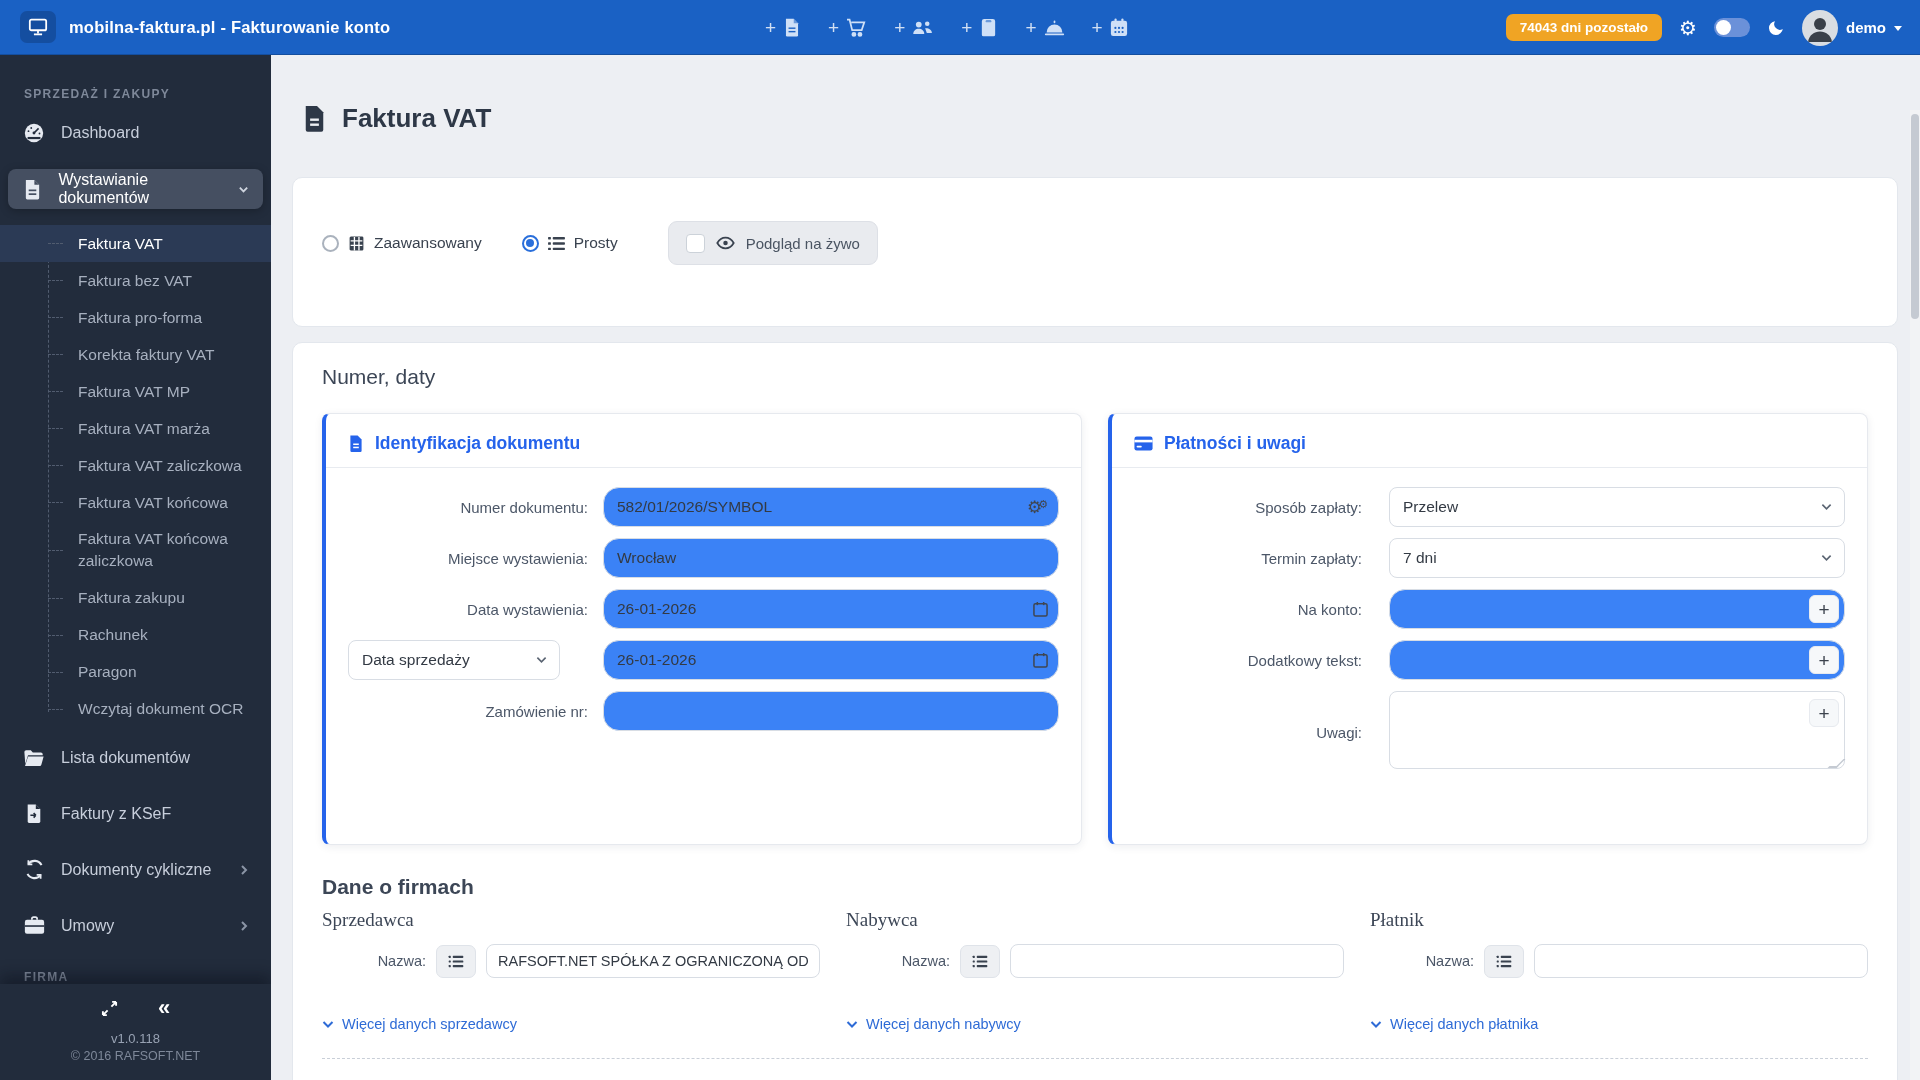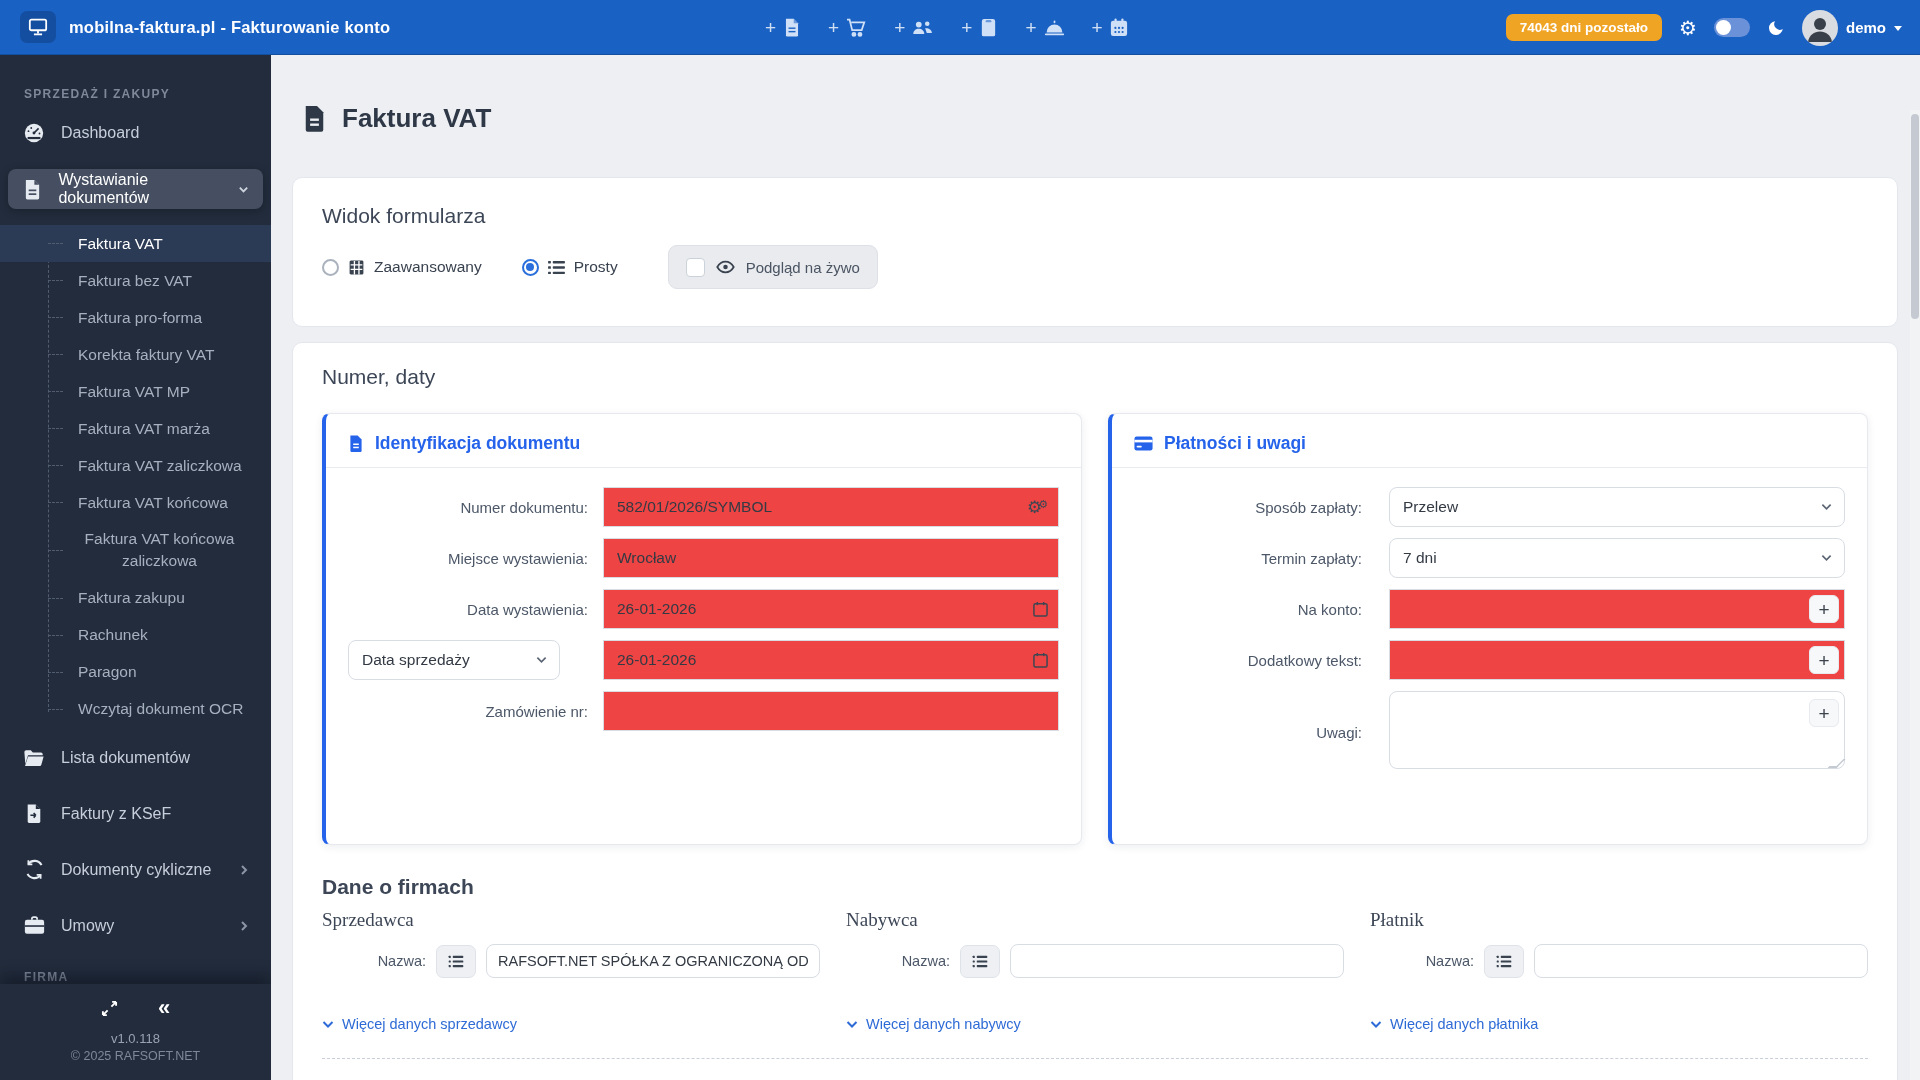--- a/index.html
+++ b/index.html
@@ -30,21 +30,21 @@
   .nav-item { height:40px; margin:16px 8px; padding:0 14px; border-radius:8px; display:flex; align-items:center; gap:15px; font-size:16px; color:#c7cedb; cursor:pointer; }
   .nav-item.first { margin-top:4px; }
   .nav-item .ico { width:24px; display:flex; justify-content:center; color:#e6eaf1; }
   .nav-item.active-parent { background:#454f61; color:#fff; box-shadow:0 2px 8px rgba(0,0,0,.25); }
   .nav-item .chev { margin-left:auto; color:#8b95a6; display:flex; }
   .subs { position:relative; margin-top:8px; }
   .subs::before { content:""; position:absolute; left:48px; top:0; bottom:16px; border-left:1px dashed #515c6f; }
   .sub-item { position:relative; min-height:37px; display:flex; align-items:center; padding:0 14px 0 78px; font-size:15.5px; color:#a7b0bf; cursor:pointer; }
   .sub-item::before { content:""; position:absolute; left:48px; width:15px; border-top:1px dashed #515c6f; }
   .sub-item.active-sub { background:#2b3a55; color:#fff; }
-  .sub-item.twoline { padding-top:7px; padding-bottom:7px; line-height:1.45;text-align:center; }
+  .sub-item.twoline { padding-top:7px; padding-bottom:7px; line-height:1.45; }
   .sidebar-footer { position:absolute; left:0; right:0; bottom:0; height:96px; background:#222c3c; box-shadow:0 -8px 14px rgba(8,13,24,.45); display:flex; flex-direction:column; align-items:center; padding-top:9px; z-index:5; }
   .foot-icons { display:flex; align-items:center; gap:40px; height:30px; }
   .foot-icons .fi { color:#fff; cursor:pointer; display:flex; align-items:center; }
   .guillemet { color:#fff; font-size:22px; font-weight:700; line-height:1; cursor:pointer; }
   .version { margin-top:8px; font-size:13px; color:#98a2b3; }
   .copyright { margin-top:3px; font-size:12.5px; color:#7e8899; }
 
   
   .main { position:absolute; left:271px; top:55px; right:0; bottom:0; background:#edeff3; overflow:hidden; }
   .page-head { position:absolute; left:31px; top:48px; display:flex; align-items:center; gap:15px; }
@@ -70,21 +70,21 @@
   
   .cards-row { margin-top:24px; display:flex; gap:26px; }
   .icard { flex:1 1 0; border:1px solid #e6e9ee; border-left:4px solid #2563eb; border-radius:8px; box-shadow:0 2px 8px rgba(25,39,62,.08); height:432px; background:#fff; }
   .icard-head { display:flex; align-items:center; gap:11px; padding:19px 22px 13px; color:#2563eb; font-size:17.5px; font-weight:700; border-bottom:1px solid #e8ebf0; margin:0 0 0 0; }
   .icard-head .chead-ic { display:flex; color:#2563eb; }
   .icard-body { padding:19px 22px; display:flex; flex-direction:column; gap:11px; }
   .frow { display:grid; grid-template-columns:240px 1fr; column-gap:15px; align-items:center; }
   .frow-b { display:grid; grid-template-columns:228px 1fr; column-gap:27px; align-items:center; }
   .flabel { text-align:right; font-size:15px; color:#4c5768; }
   .fwrap { position:relative; }
-  .finput { width:100%; height:40px; border:1px solid #d8dde4; border-radius:0; padding:0 40px 0 13px; font-size:15.5px; color:#333a44; font-family:inherit; background:#ef4444; outline:none; }
+  .finput { width:100%; height:40px; border:1px solid #d8dde4; border-radius:16px; padding:0 40px 0 13px; font-size:15.5px; color:#333a44; font-family:inherit; background:#3b82f6; outline:none; }
   .finput.noicon { padding-right:13px; }
   .in-icon { position:absolute; right:11px; top:50%; transform:translateY(-50%); color:#3f4652; display:flex; }
   .gears-glyph { font-size:17px; line-height:1; color:#3f4652; }
   .gears-glyph .g2 { font-size:11px; margin-left:-4px; vertical-align:-4px; display:inline-block; }
   .select-box { height:40px; border:1px solid #d8dde4; border-radius:8px; background:#fff; display:flex; align-items:center; padding:0 13px; font-size:15.5px; color:#333a44; position:relative; cursor:pointer; }
   .select-box .sel-chev { position:absolute; right:12px; color:#5a6472; display:flex; }
   .mini-select { width:212px; justify-self:start; }
   .plus-btn { position:absolute; right:6px; top:50%; transform:translateY(-50%); width:30px; height:28px; border-radius:6px; background:#f6f8fa; border:1px solid #e7eaef; color:#3c434d; font-size:19px; display:flex; align-items:center; justify-content:center; cursor:pointer; line-height:1; }
   .ftext { width:100%; height:78px; border:1px solid #d8dde4; border-radius:8px; padding:9px 40px 9px 13px; font-size:15.5px; color:#333a44; font-family:inherit; resize:none; outline:none; background:#fff; }
   .ta-wrap { position:relative; }
@@ -364,39 +364,38 @@
     <div class="foot-icons">
       <span class="fi">
         <svg width="17" height="17" viewBox="0 0 18 18" fill="none" stroke="#fff" stroke-width="2">
             <path d="M11 7 16 2M16 2h-4.2M16 2v4.2"></path>
             <path d="M7 11 2 16M2 16h4.2M2 16v-4.2"></path>
           </svg>
       </span>
       <span class="guillemet">«</span>
     </div>
     <div class="version">v1.0.118</div>
-    <div class="copyright">© 2025 RAFSOFT.NET</div>
+    <div class="copyright">© 2016 RAFSOFT.NET</div>
   </div>
 </nav>
 
 <main class="main">
 
   <div class="page-head">
     <span style="display:flex">
       <svg width="25" height="29" viewBox="0 0 20 22" fill="#2e3847">
           <path d="M3 1h9l5 5v14a1.5 1.5 0 0 1-1.5 1.5h-11A1.5 1.5 0 0 1 3 20V1z"></path>
           <rect x="6.5" y="11" width="7" height="1.9" fill="#edeff3"></rect>
           <rect x="6.5" y="15" width="7" height="1.9" fill="#edeff3"></rect>
         </svg>
     </span>
     <h1 class="page-title">Faktura VAT</h1>
   </div>
 
   <section class="panel panel-1">
-    <h2 class="panel-title">Widok formularza</h2>
     <div class="view-row">
       <div class="radio-opt">
         <span class="radio"></span>
         <span class="opt-icon">
           <svg width="17" height="17" viewBox="0 0 18 18" fill="#39424f">
               <path d="M1 3a2 2 0 0 1 2-2h12a2 2 0 0 1 2 2v12a2 2 0 0 1-2 2H3a2 2 0 0 1-2-2zm1.8 3.2h12.4M2.8 11h12.4" stroke="#fff" stroke-width="1.4"></path>
               <path d="M6.8 2v14.4M11.6 2v14.4" stroke="#fff" stroke-width="1.4" fill="none"></path>
             </svg>
         </span>
         <span class="opt-label">Zaawansowany</span>

